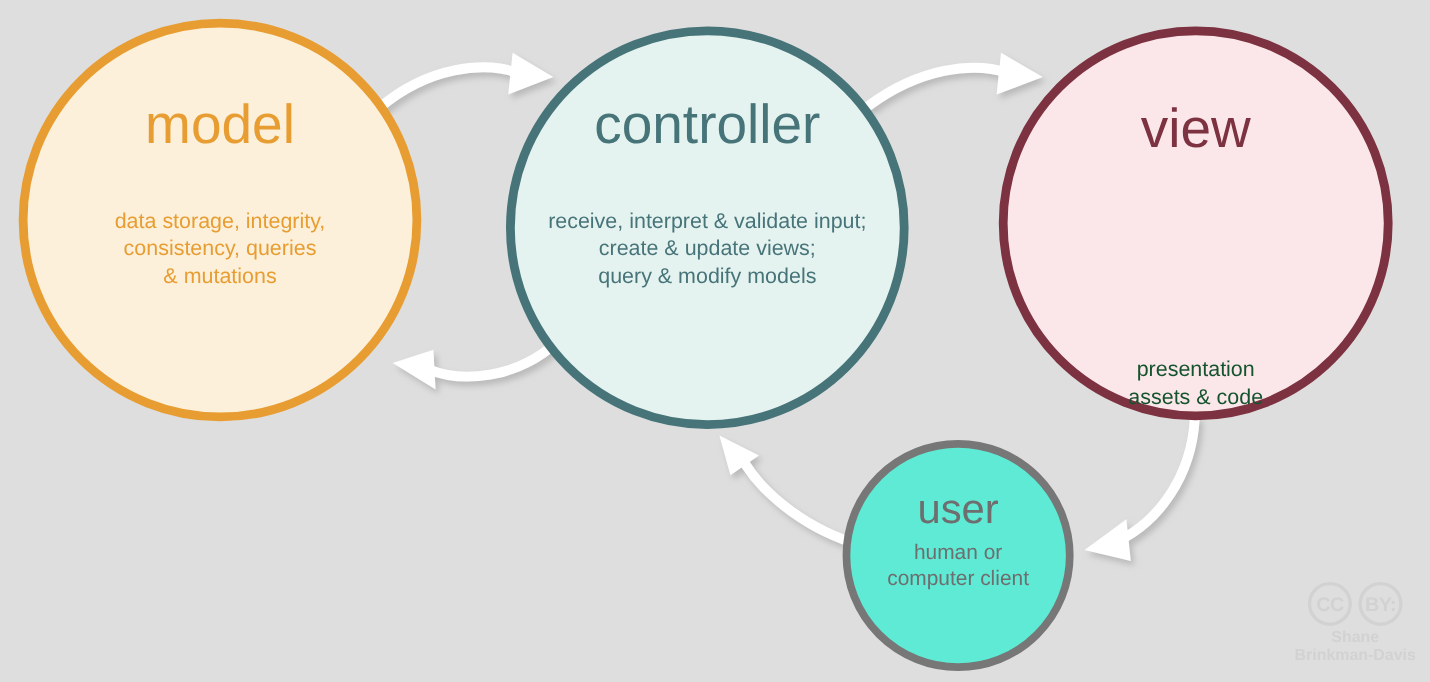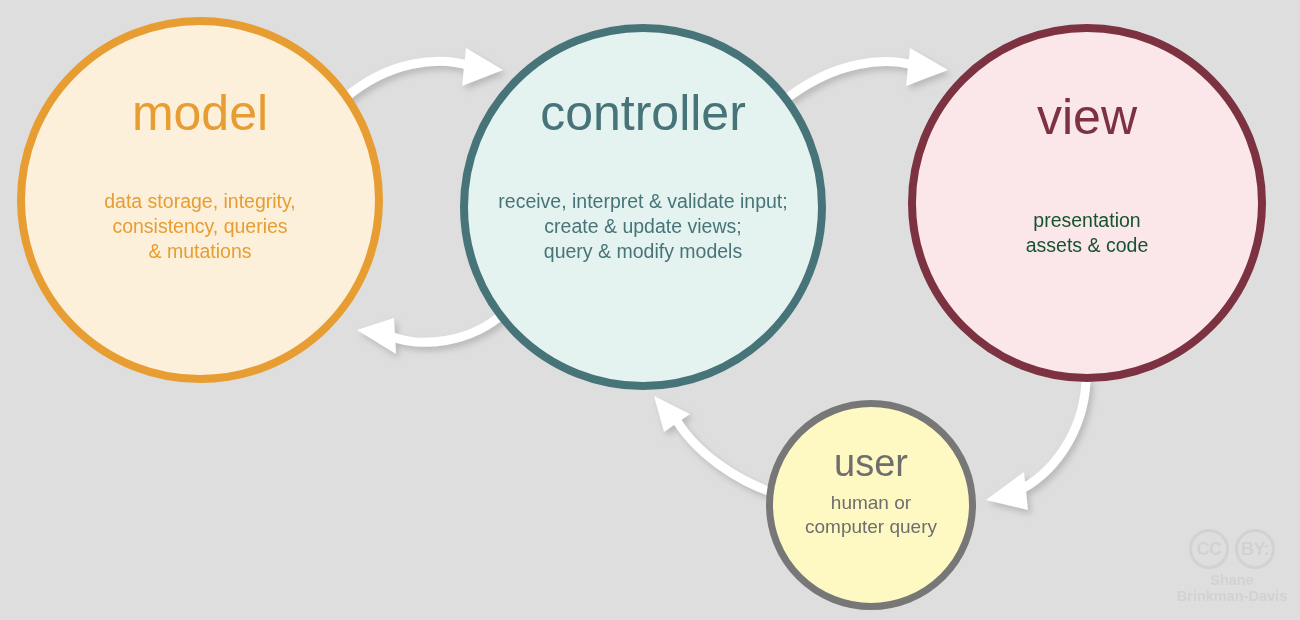--- a/index.html
+++ b/index.html
@@ -89,39 +89,40 @@
   }
 
   
   #node-view {
     left: 908px;
     top: 24px;
     width: 358px;
     height: 358px;
     background: #fbe7e9;
     border: 8px solid #7c3240;
+    justify-content: space-between;
   }
   #node-view .title {
     margin-top: 60px;
     font-size: 50px;
     color: #7c3240;
   }
   #node-view .body {
     margin-top: 66px;
     font-size: 19.5px;
     color: #14532d;
   }
 
   
   #node-user {
     left: 766px;
     top: 400px;
     width: 210px;
     height: 210px;
-    background: #fef9c3;
+    background: #5eead4;
     border: 7px solid #777777;
   }
   #node-user .title {
     margin-top: 37px;
     font-size: 38px;
     color: #6e6e6e;
   }
   #node-user .body {
     margin-top: 9px;
     font-size: 19px;
@@ -224,21 +225,21 @@
 
   <div class="node" id="node-view">
     <div class="title">view</div>
     <div class="body">presentation
 assets &amp; code</div>
   </div>
 
   <div class="node" id="node-user">
     <div class="title">user</div>
     <div class="body">human or
-computer query</div>
+computer client</div>
   </div>
 
   <div id="cc-badge">
     <div class="marks">
       <div class="mark">CC</div>
       <div class="mark">BY:</div>
     </div>
     <div class="attrib">Shane
 Brinkman-Davis</div>
   </div>

